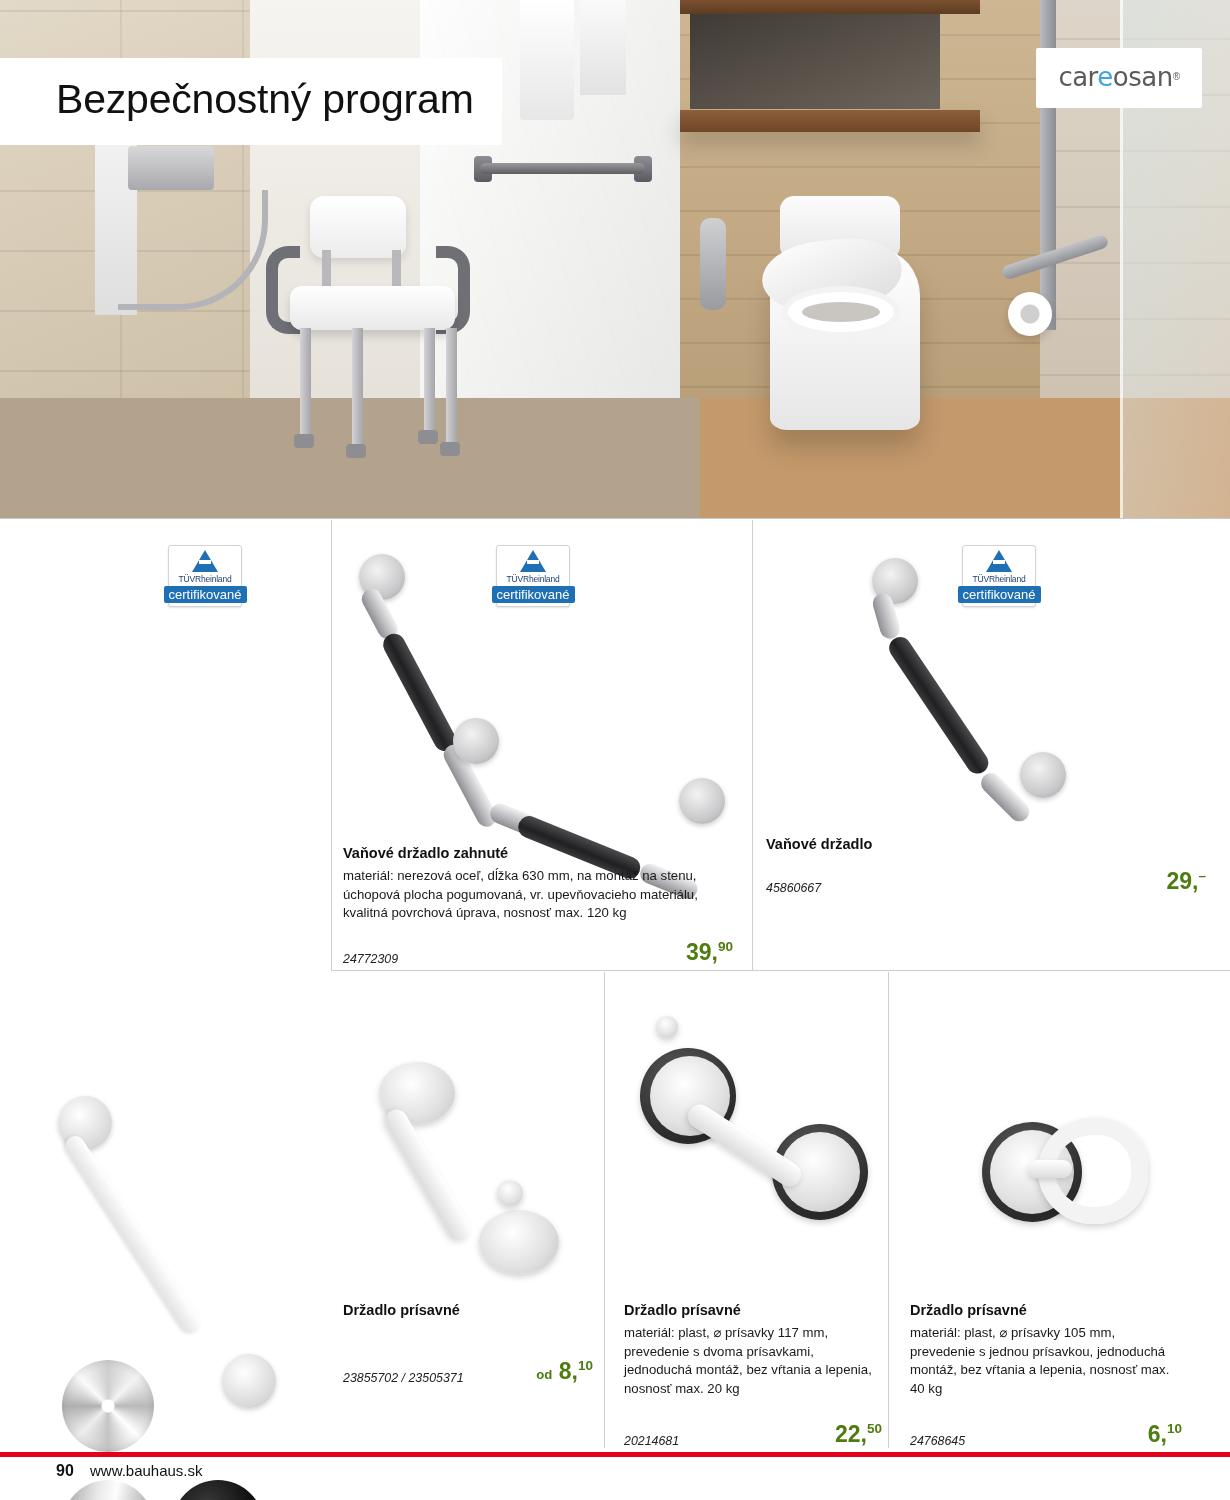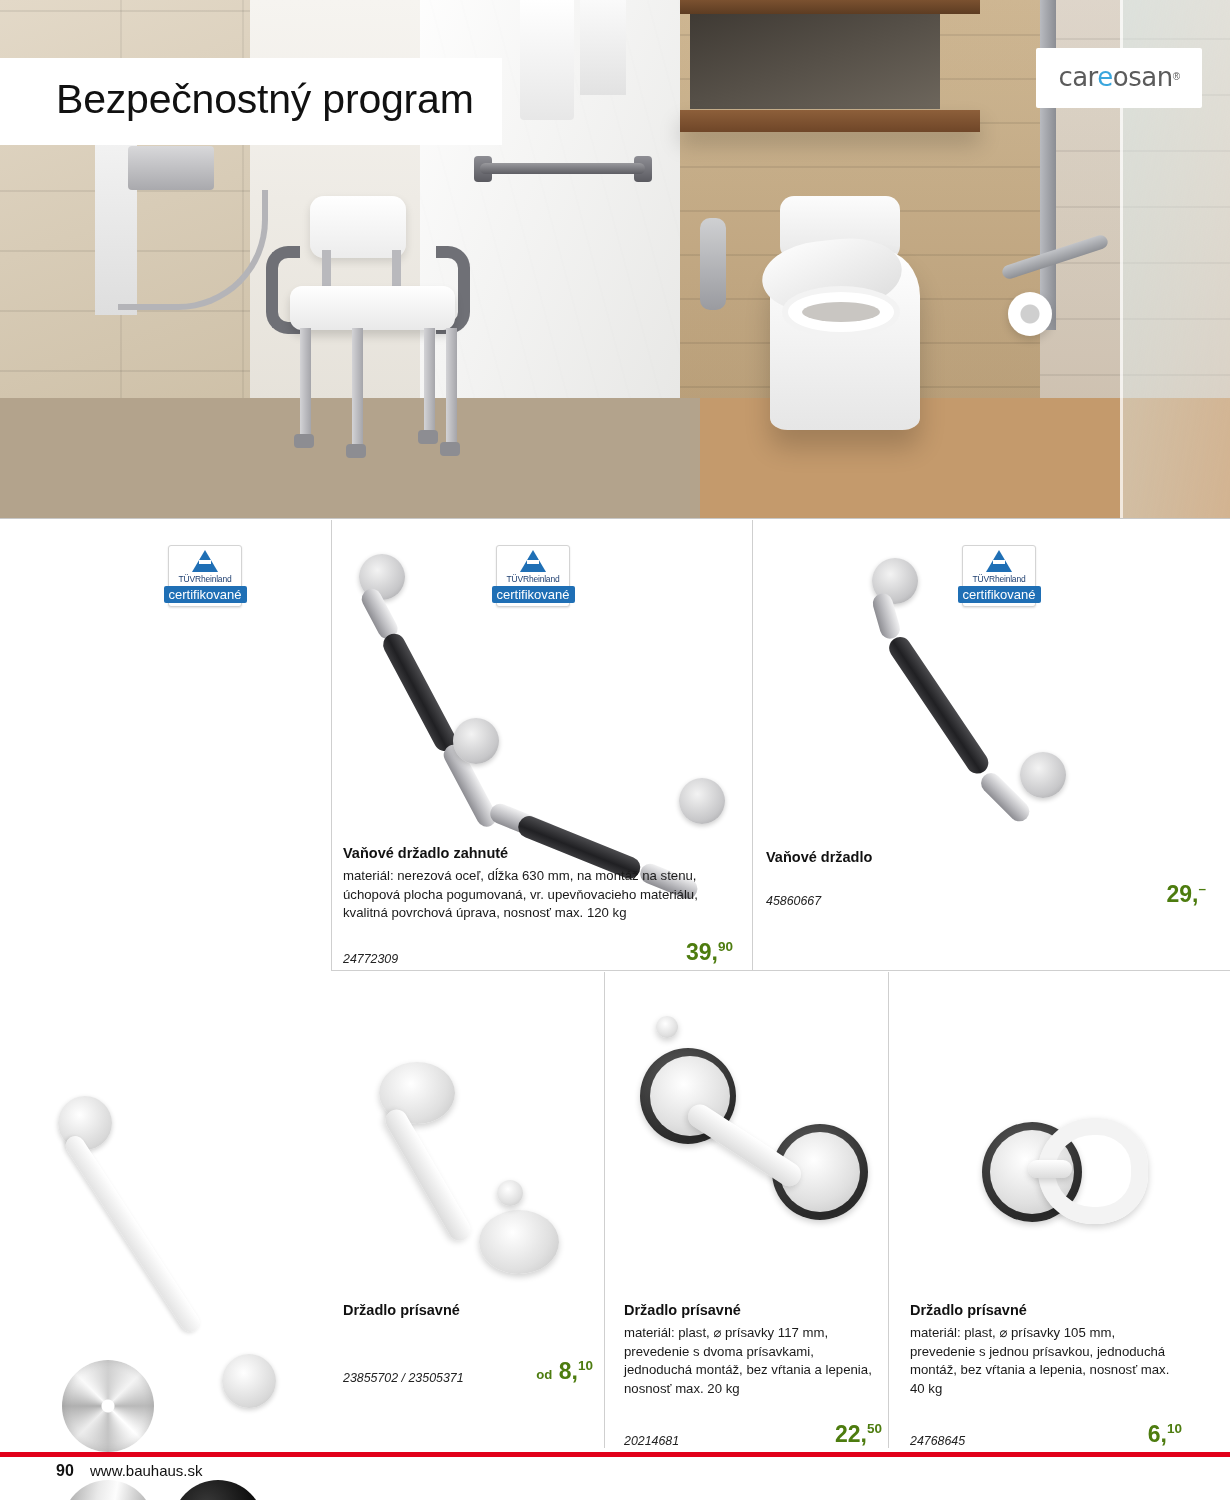--- a/index.html
+++ b/index.html
@@ -425,21 +425,21 @@
     </div>
 
     <div>
       <div class="flange-steel" style="left:120px;top:40px;"></div>
       <div class="bar-steel" style="left:128px;top:66px;width:46px;transform:rotate(74deg);transform-origin:left center;"></div>
       <div class="bar-rubber" style="left:142px;top:110px;width:160px;transform:rotate(56deg);transform-origin:left center;"></div>
       <div class="bar-steel" style="left:232px;top:248px;width:60px;transform:rotate(45deg);transform-origin:left center;"></div>
       <div class="flange-steel" style="left:268px;top:234px;"></div>
     </div>
 
-    <div style="position:absolute;left:14px;top:331px;width:440px;">
+    <div style="position:absolute;left:14px;top:318px;width:440px;">
       <div class="p-title">Vaňové držadlo</div>
       <div class="price-row" style="margin-top:16px;">
         <span class="p-sku">45860667</span>
         <span class="p-price"><span>29,</span><sup>–</sup></span>
       </div>
     </div>
   </div>
 
   <div style="position:absolute;left:331px;top:454px;width:273px;height:476px;">
     <div>

